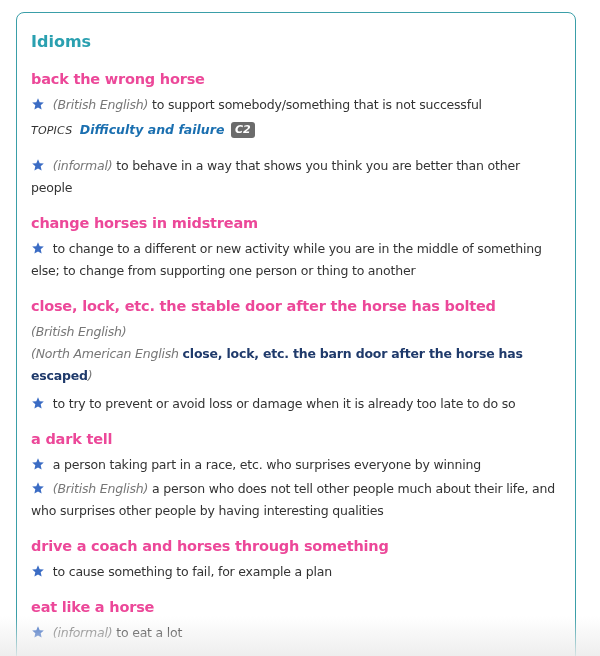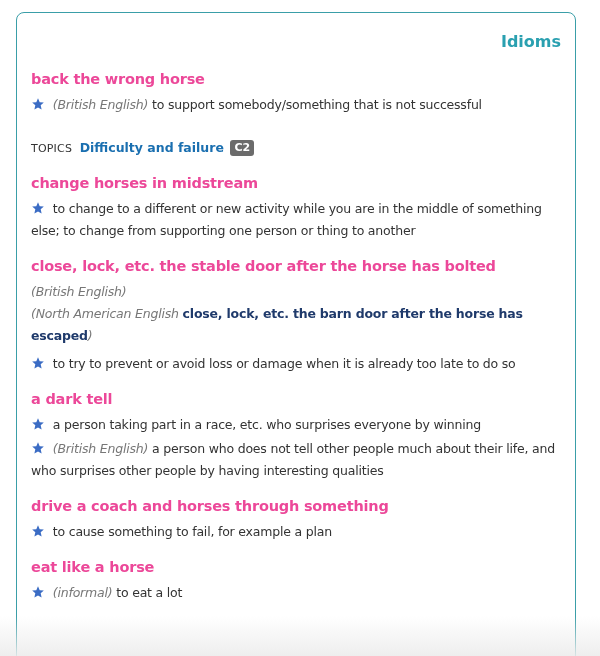--- a/index.html
+++ b/index.html
@@ -25,21 +25,20 @@
       border-radius: 8px;
       box-sizing: border-box;
       padding: 14px 14px 0 14px;
     }
     .box-title {
       color: #2aa0b0;
       font-size: 16px;
       font-weight: bold;
       margin: 4px 0 16px 0;
       line-height: 22px;
-      text-align: right;
     }
     .idiom {
       margin-bottom: 14px;
     }
     .idiom-phrase {
       font-size: 14.5px;
       font-weight: bold;
       color: #ec4899;
       line-height: 20px;
       margin-bottom: 5px;
@@ -72,22 +71,23 @@
       letter-spacing: -0.2px;
     }
     .variant .xref {
       font-style: normal;
       font-weight: bold;
       color: #1f3a6b;
     }
     .topics-row {
       font-size: 11px;
       line-height: 20px;
-      margin-top: 22px;
+      margin-top: 4px;
       color: #333333;
+      font-style: italic;
     }
     .topics-label {
       text-transform: uppercase;
       letter-spacing: 0.2px;
       margin-right: 4px;
     }
     .topic-link {
       color: #1a6fb0;
       font-weight: bold;
       font-size: 12.5px;
@@ -130,20 +130,27 @@
       <span>to support somebody/something that is not successful</span>
     </div>
     <div class="topics-row">
       <span class="topics-label">Topics</span>
       <span class="topic-link">Difficulty and failure</span>
       <span class="level-badge">C2</span>
     </div>
   </div>
 
   <div class="idiom">
+    <div class="sense">
+      <span class="star"><svg width="14" height="14" viewBox="0 0 24 24">
+            <path fill="#3b6cc4" d="M12 2l2.9 6.9 7.1.6-5.4 4.7 1.6 7.3L12 17.8 5.8 21.5l1.6-7.3L2 9.5l7.1-.6z"></path>
+          </svg></span>
+      <span class="label">(informal)</span>
+      <span>to behave in a way that shows you think you are better than other people</span>
+    </div>
   </div>
 
   <div class="idiom">
     <div class="idiom-phrase">change horses in midstream</div>
     <div class="sense">
       <span class="star"><svg width="14" height="14" viewBox="0 0 24 24">
             <path fill="#3b6cc4" d="M12 2l2.9 6.9 7.1.6-5.4 4.7 1.6 7.3L12 17.8 5.8 21.5l1.6-7.3L2 9.5l7.1-.6z"></path>
           </svg></span>
       <span>to change to a different or new activity while you are in the middle of something else; to change from supporting one person or thing to another</span>
     </div>

